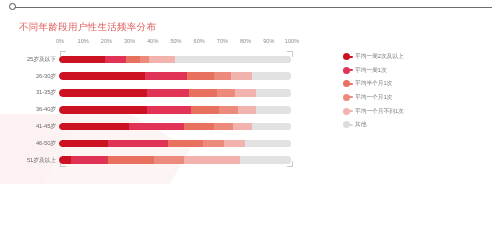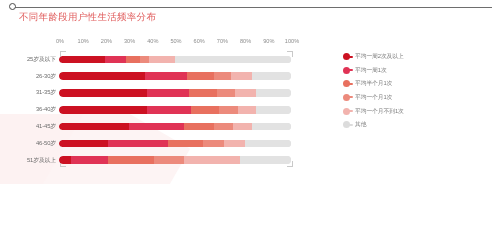--- a/index.html
+++ b/index.html
@@ -72,21 +72,21 @@
     height: 7px;
     border-radius: 50%;
     border: 1.2px solid #4a4a4a;
     background: #ffffff;
     box-sizing: border-box;
   }
   
   .chart-title {
     position: absolute;
     left: 19px;
-    top: 11px;
+    top: 21px;
     font-size: 9.5px;
     color: #e05b5b;
     letter-spacing: 0.3px;
     white-space: nowrap;
   }
   
   .plot {
     position: absolute;
     left: 19px;
     top: 38px;

